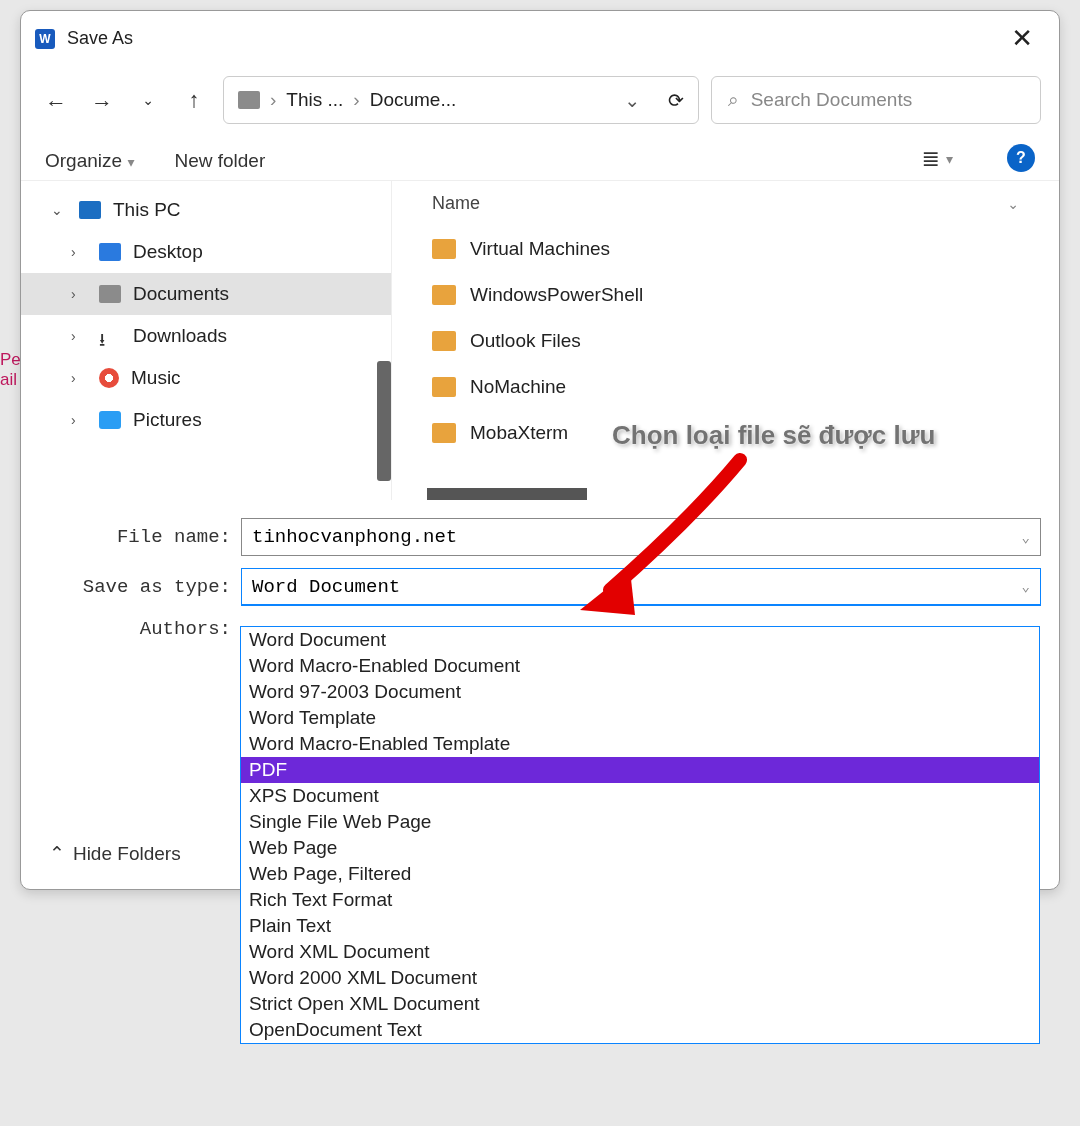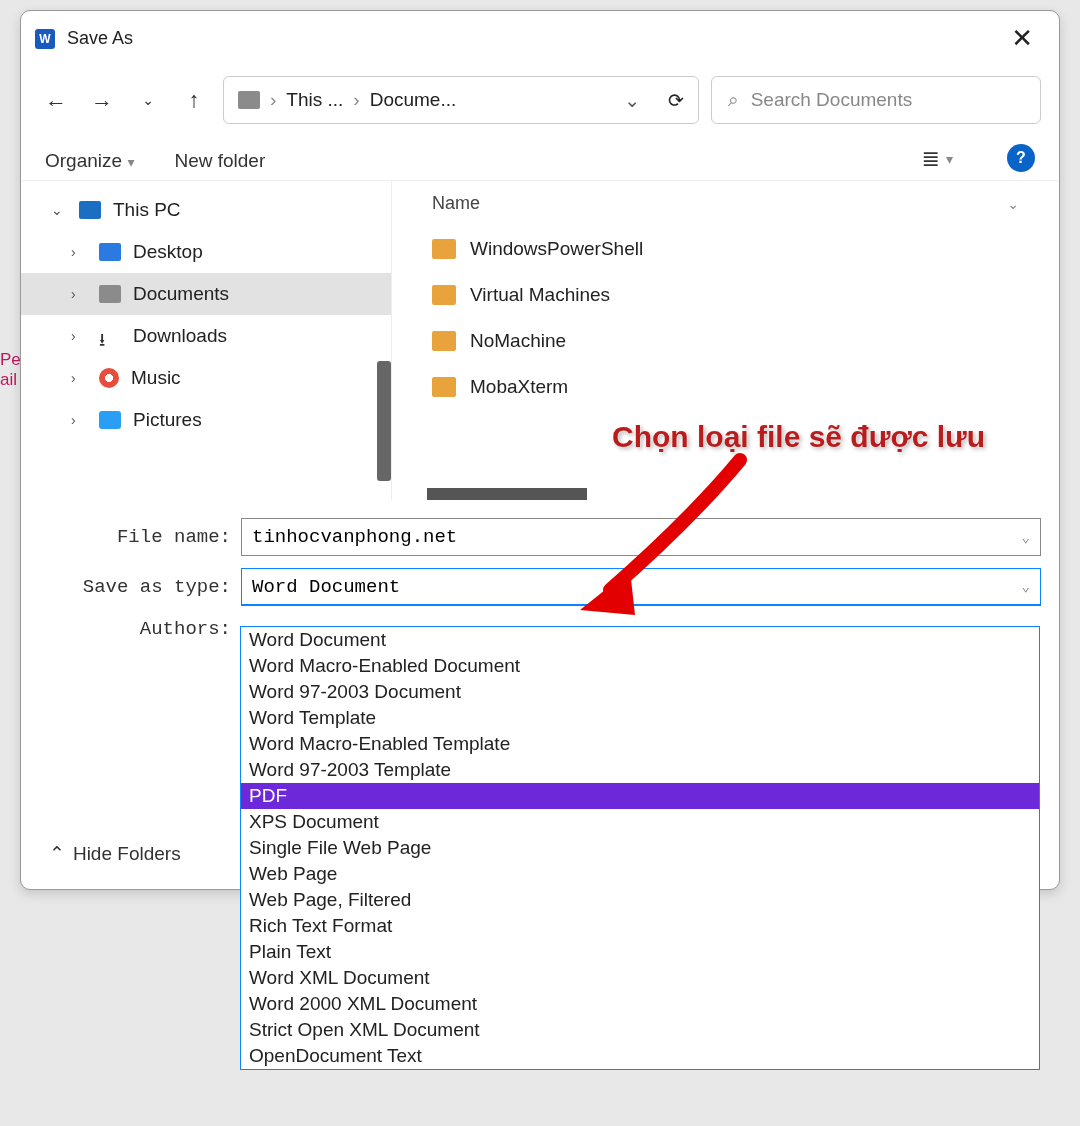--- a/index.html
+++ b/index.html
@@ -200,22 +200,22 @@
   .hidefolders {
     position:absolute;
     left:28px; bottom:24px;
     font-size:19px; color:#333;
     display:flex; align-items:center; gap:8px;
     cursor:pointer;
   }
   .annotation {
     position:absolute;
     left:612px; top:420px;
-    color:#b91c1c;
-    font-size:30px;
+    color:#737373;
+    font-size:26px;
     font-weight:bold;
     text-shadow: 0 0 2px #fff, 2px 2px 4px rgba(0,0,0,0.3);
     pointer-events:none;
     z-index:60;
   }
   .arrow {
     position:absolute;
     left:570px; top:440px;
     width:200px; height:180px;
     pointer-events:none;
@@ -313,25 +313,29 @@
 
     <div class="filelist">
       <div class="listhdr">
         <span>Name</span>
         <span class="hspacer"></span>
         <span class="smallchev">⌄</span>
       </div>
       <div id="file-items">
           <div class="frow">
             <span class="folder-ico"></span>
-            <span>WindowsPowerShell</span>
+            <span>Virtual Machines</span>
           </div>
           <div class="frow">
             <span class="folder-ico"></span>
-            <span>Virtual Machines</span>
+            <span>WindowsPowerShell</span>
+          </div>
+          <div class="frow">
+            <span class="folder-ico"></span>
+            <span>Outlook Files</span>
           </div>
           <div class="frow">
             <span class="folder-ico"></span>
             <span>NoMachine</span>
           </div>
           <div class="frow">
             <span class="folder-ico"></span>
             <span>MobaXterm</span>
           </div>
         </div>
@@ -367,21 +371,20 @@
   </div>
 
 </div>
 
 <div class="dropdown" id="type-dd">
     <div class="opt">Word Document</div>
     <div class="opt">Word Macro-Enabled Document</div>
     <div class="opt">Word 97-2003 Document</div>
     <div class="opt">Word Template</div>
     <div class="opt">Word Macro-Enabled Template</div>
-    <div class="opt">Word 97-2003 Template</div>
     <div class="opt hl">PDF</div>
     <div class="opt">XPS Document</div>
     <div class="opt">Single File Web Page</div>
     <div class="opt">Web Page</div>
     <div class="opt">Web Page, Filtered</div>
     <div class="opt">Rich Text Format</div>
     <div class="opt">Plain Text</div>
     <div class="opt">Word XML Document</div>
     <div class="opt">Word 2000 XML Document</div>
     <div class="opt">Strict Open XML Document</div>

